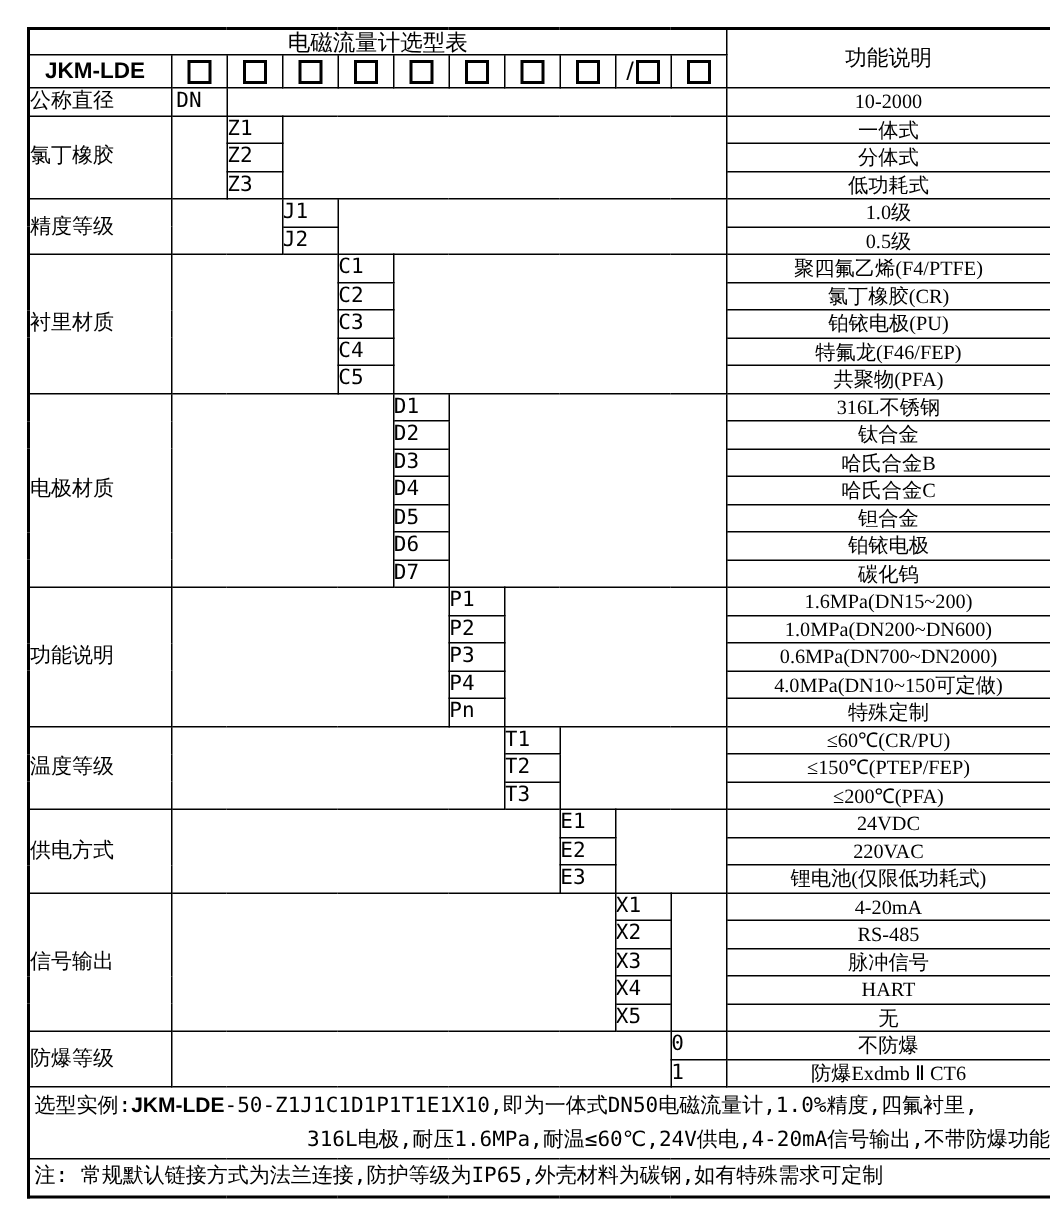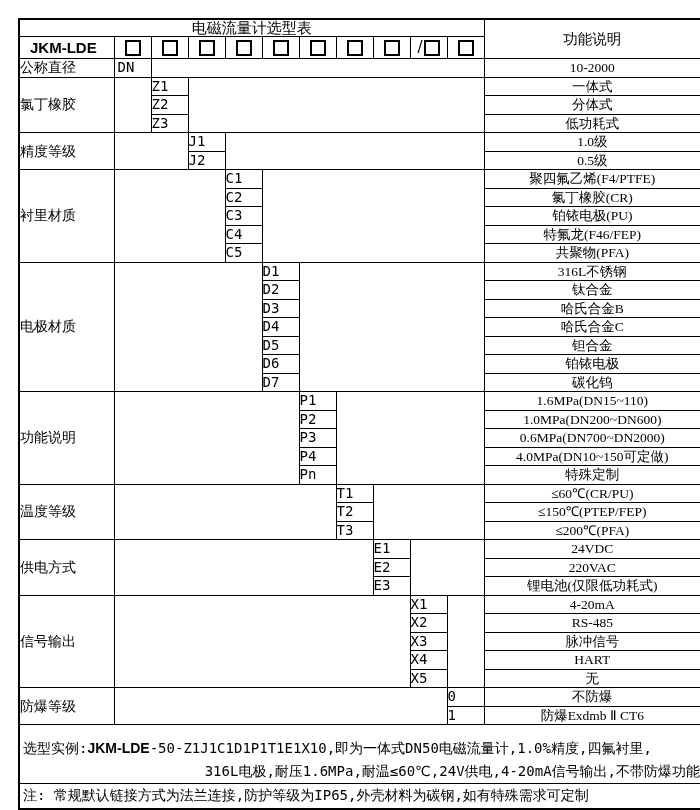--- a/index.html
+++ b/index.html
@@ -16,21 +16,21 @@
   .cbx-cell{height:21px;text-align:center;}
   .cbx{display:inline-block;width:12px;height:12px;border:2px solid #000;vertical-align:middle;background:#fff;}
   .slash{font-size:15px;display:inline-block;vertical-align:middle;margin-right:1px;transform:translateY(-1px);}
   .label-cell{font-size:14px;text-align:left;}
   .code-cell{font-family:"DejaVu Sans Mono",monospace;font-size:14px;}
   .code-left{text-align:left;padding-left:3px;margin-left:18px;}
   .desc-cell{font-family:Liberation Serif, serif;font-size:13.5px;text-align:center;}
   .blank{background:#fff;}
   .example-cell{height:47px;font-size:14px;font-family:"DejaVu Sans Mono","DejaVu Sans",sans-serif;}
   .example-cell .line{line-height:23px;text-align:right;}
-  .example-cell .line1{text-align:left;padding-left:3px;margin-top:12px;}
+  .example-cell .line1{text-align:left;padding-left:3px;}
   .bold-model{font-family:"Liberation Sans",sans-serif;font-weight:bold;}
   .note-cell{height:23.5px;font-size:14px;text-align:left;padding-left:3px;font-family:"DejaVu Sans Mono","DejaVu Sans",sans-serif;}
 </style>
 </head>
 <body>
 
 <div class="page">
 <table>
   <colgroup>
     <col class="c-label">
@@ -156,21 +156,21 @@
   <tr>
     <td class="code-cell">D7</td>
     <td class="desc-cell">碳化钨</td>
   </tr>
 
   <tr>
     <td class="label-cell" rowspan="5">功能说明</td>
     <td class="blank" colspan="5" rowspan="5"></td>
     <td class="code-cell">P1</td>
     <td class="blank" colspan="4" rowspan="5"></td>
-    <td class="desc-cell">1.6MPa(DN15~110)</td>
+    <td class="desc-cell">1.6MPa(DN15~200)</td>
   </tr>
   <tr>
     <td class="code-cell">P2</td>
     <td class="desc-cell">1.0MPa(DN200~DN600)</td>
   </tr>
   <tr>
     <td class="code-cell">P3</td>
     <td class="desc-cell">0.6MPa(DN700~DN2000)</td>
   </tr>
   <tr>

